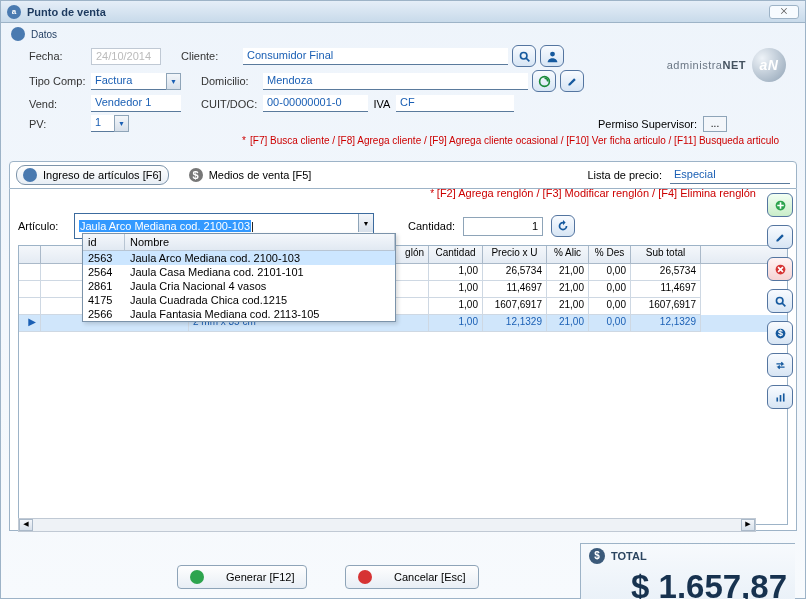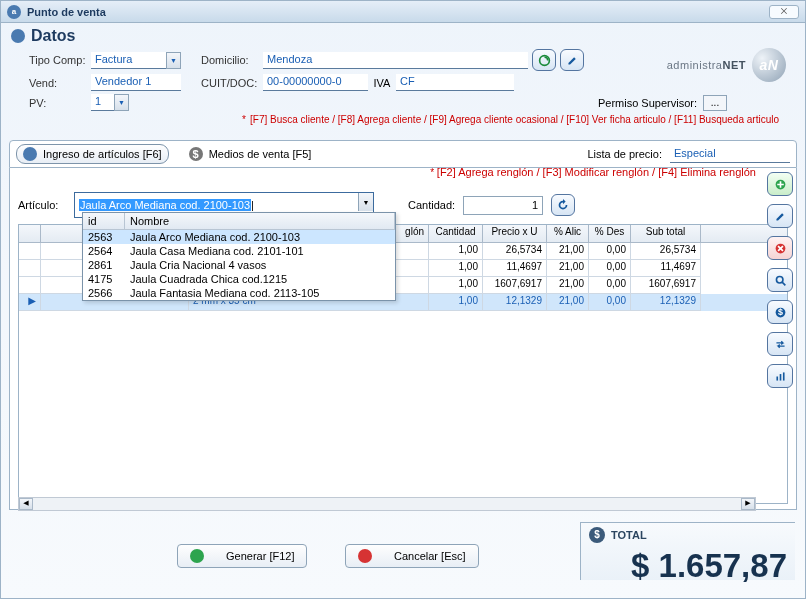--- a/index.html
+++ b/index.html
@@ -5,21 +5,21 @@
   *{box-sizing:border-box;margin:0;padding:0;font-family:"Segoe UI",Tahoma,Arial,sans-serif;font-size:11px}
   body{width:806px;height:599px;background:#fff;overflow:hidden}
   .window{width:806px;height:599px;border:1px solid #9db3c7;background:linear-gradient(#eef4fb,#f7fafd)}
   .titlebar{height:22px;background:linear-gradient(#e5eef8,#c8daea);display:flex;align-items:center;padding:0 6px;border-bottom:1px solid #9db3c7}
   .titlebar .app-icon{width:14px;height:14px;background:#4a7ab0;border-radius:50%;margin-right:6px;display:flex;align-items:center;justify-content:center;color:#fff;font-size:8px;font-weight:bold}
   .titlebar .title{color:#1d3a5f;font-weight:600}
   .titlebar .spacer{flex:1}
   .titlebar .winbtn{width:30px;height:14px;border:1px solid #9db3c7;border-radius:3px;background:#f7fbff;display:flex;align-items:center;justify-content:center;font-size:8px;color:#555}
   .section-header{display:flex;align-items:center;padding:4px 10px 2px 10px}
   .section-header .sicon{width:14px;height:14px;background:#4a7ab0;border-radius:50%;margin-right:6px}
-  .section-header .slabel{font-weight:700;color:#1d3a5f;font-size:16px}
+  .section-header .slabel{font-weight:400;color:#1d3a5f;font-size:10px}
   .datos{padding:2px 18px 6px 28px}
   .row{display:flex;align-items:center;margin-bottom:3px}
   .lbl{color:#333;width:62px}
   .lbl2{color:#333;width:62px;margin-left:20px}
   .field{background:#fff;border-bottom:1px solid #5a7a9c;padding:1px 4px;height:17px;color:#1a5fb4}
   .field.date{color:#bbb;width:70px;border:1px solid #c0c9d4}
   .combo{position:relative}
   .combo .arrow{position:absolute;right:0;top:0;width:15px;height:17px;background:linear-gradient(#f3f6fa,#d7e0ea);border:1px solid #8ea4b8;display:flex;align-items:center;justify-content:center;font-size:7px}
   .pill-btn{width:24px;height:22px;border:1px solid #5475a0;border-radius:6px;background:linear-gradient(#f8fbff,#d7e5f4);margin-left:4px;display:flex;align-items:center;justify-content:center}
   .pill-btn svg{width:13px;height:13px}
@@ -96,41 +96,59 @@
   </div>
 
   <div class="brand">
     <span>administra</span>
       <span class="net">NET</span>
     <div class="blogo">aN</div>
   </div>
 
   <div class="datos">
     <div class="row">
+      <div class="lbl">Fecha:</div>
+      <div class="field date" style="width:70px">24/10/2014</div>
+      <div class="lbl2">Cliente:</div>
+      <div class="field" style="width:265px">Consumidor Final</div>
+      <div class="pill-btn">
+          <svg viewBox="0 0 16 16">
+            <circle cx="7" cy="7" r="4" fill="none" stroke="#15599e" stroke-width="2"></circle>
+            <line x1="10" y1="10" x2="14" y2="14" stroke="#15599e" stroke-width="2"></line>
+          </svg>
+        </div>
+      <div class="pill-btn">
+          <svg viewBox="0 0 16 16">
+            <circle cx="8" cy="5" r="3" fill="#15599e"></circle>
+            <path d="M2 15c0-3 3-5 6-5s6 2 6 5" fill="#15599e"></path>
+          </svg>
+        </div>
+    </div>
+    <div class="row">
       <div class="lbl">Tipo Comp:</div>
       <div class="field combo" style="width:90px"><span>Factura</span><div class="arrow">▼</div></div>
       <div class="lbl2">Domicilio:</div>
       <div class="field" style="width:265px">Mendoza</div>
       <div class="pill-btn">
           <svg viewBox="0 0 16 16">
             <circle cx="8" cy="8" r="6" fill="none" stroke="#1a8a3a" stroke-width="2"></circle>
             <path d="M8 4 A4 4 0 0 1 12 8" fill="none" stroke="#1a8a3a" stroke-width="2"></path>
           </svg>
         </div>
       <div class="pill-btn">
           <svg viewBox="0 0 16 16">
             <path d="M3 11l7-7 2 2-7 7H3z" fill="#15599e"></path>
           </svg>
         </div>
     </div>
     <div class="row">
       <div class="lbl">Vend:</div>
       <div class="field" style="width:90px">Vendedor 1</div>
       <div class="lbl2">CUIT/DOC:</div>
-      <div class="field" style="width:105px">00-00000000-0</div>
+      <div class="field" style="width:105px">00-00000001-0</div>
       <div style="width:28px;text-align:center">IVA</div>
       <div class="field" style="width:118px">CF</div>
     </div>
     <div class="row">
       <div class="lbl">PV:</div>
       <div class="field combo" style="width:38px"><span>1</span><div class="arrow">▼</div></div>
       <div style="flex:1"></div>
       <div>Permiso Supervisor:</div>
       <div class="dots-btn">...</div>
       <div style="width:60px"></div>

